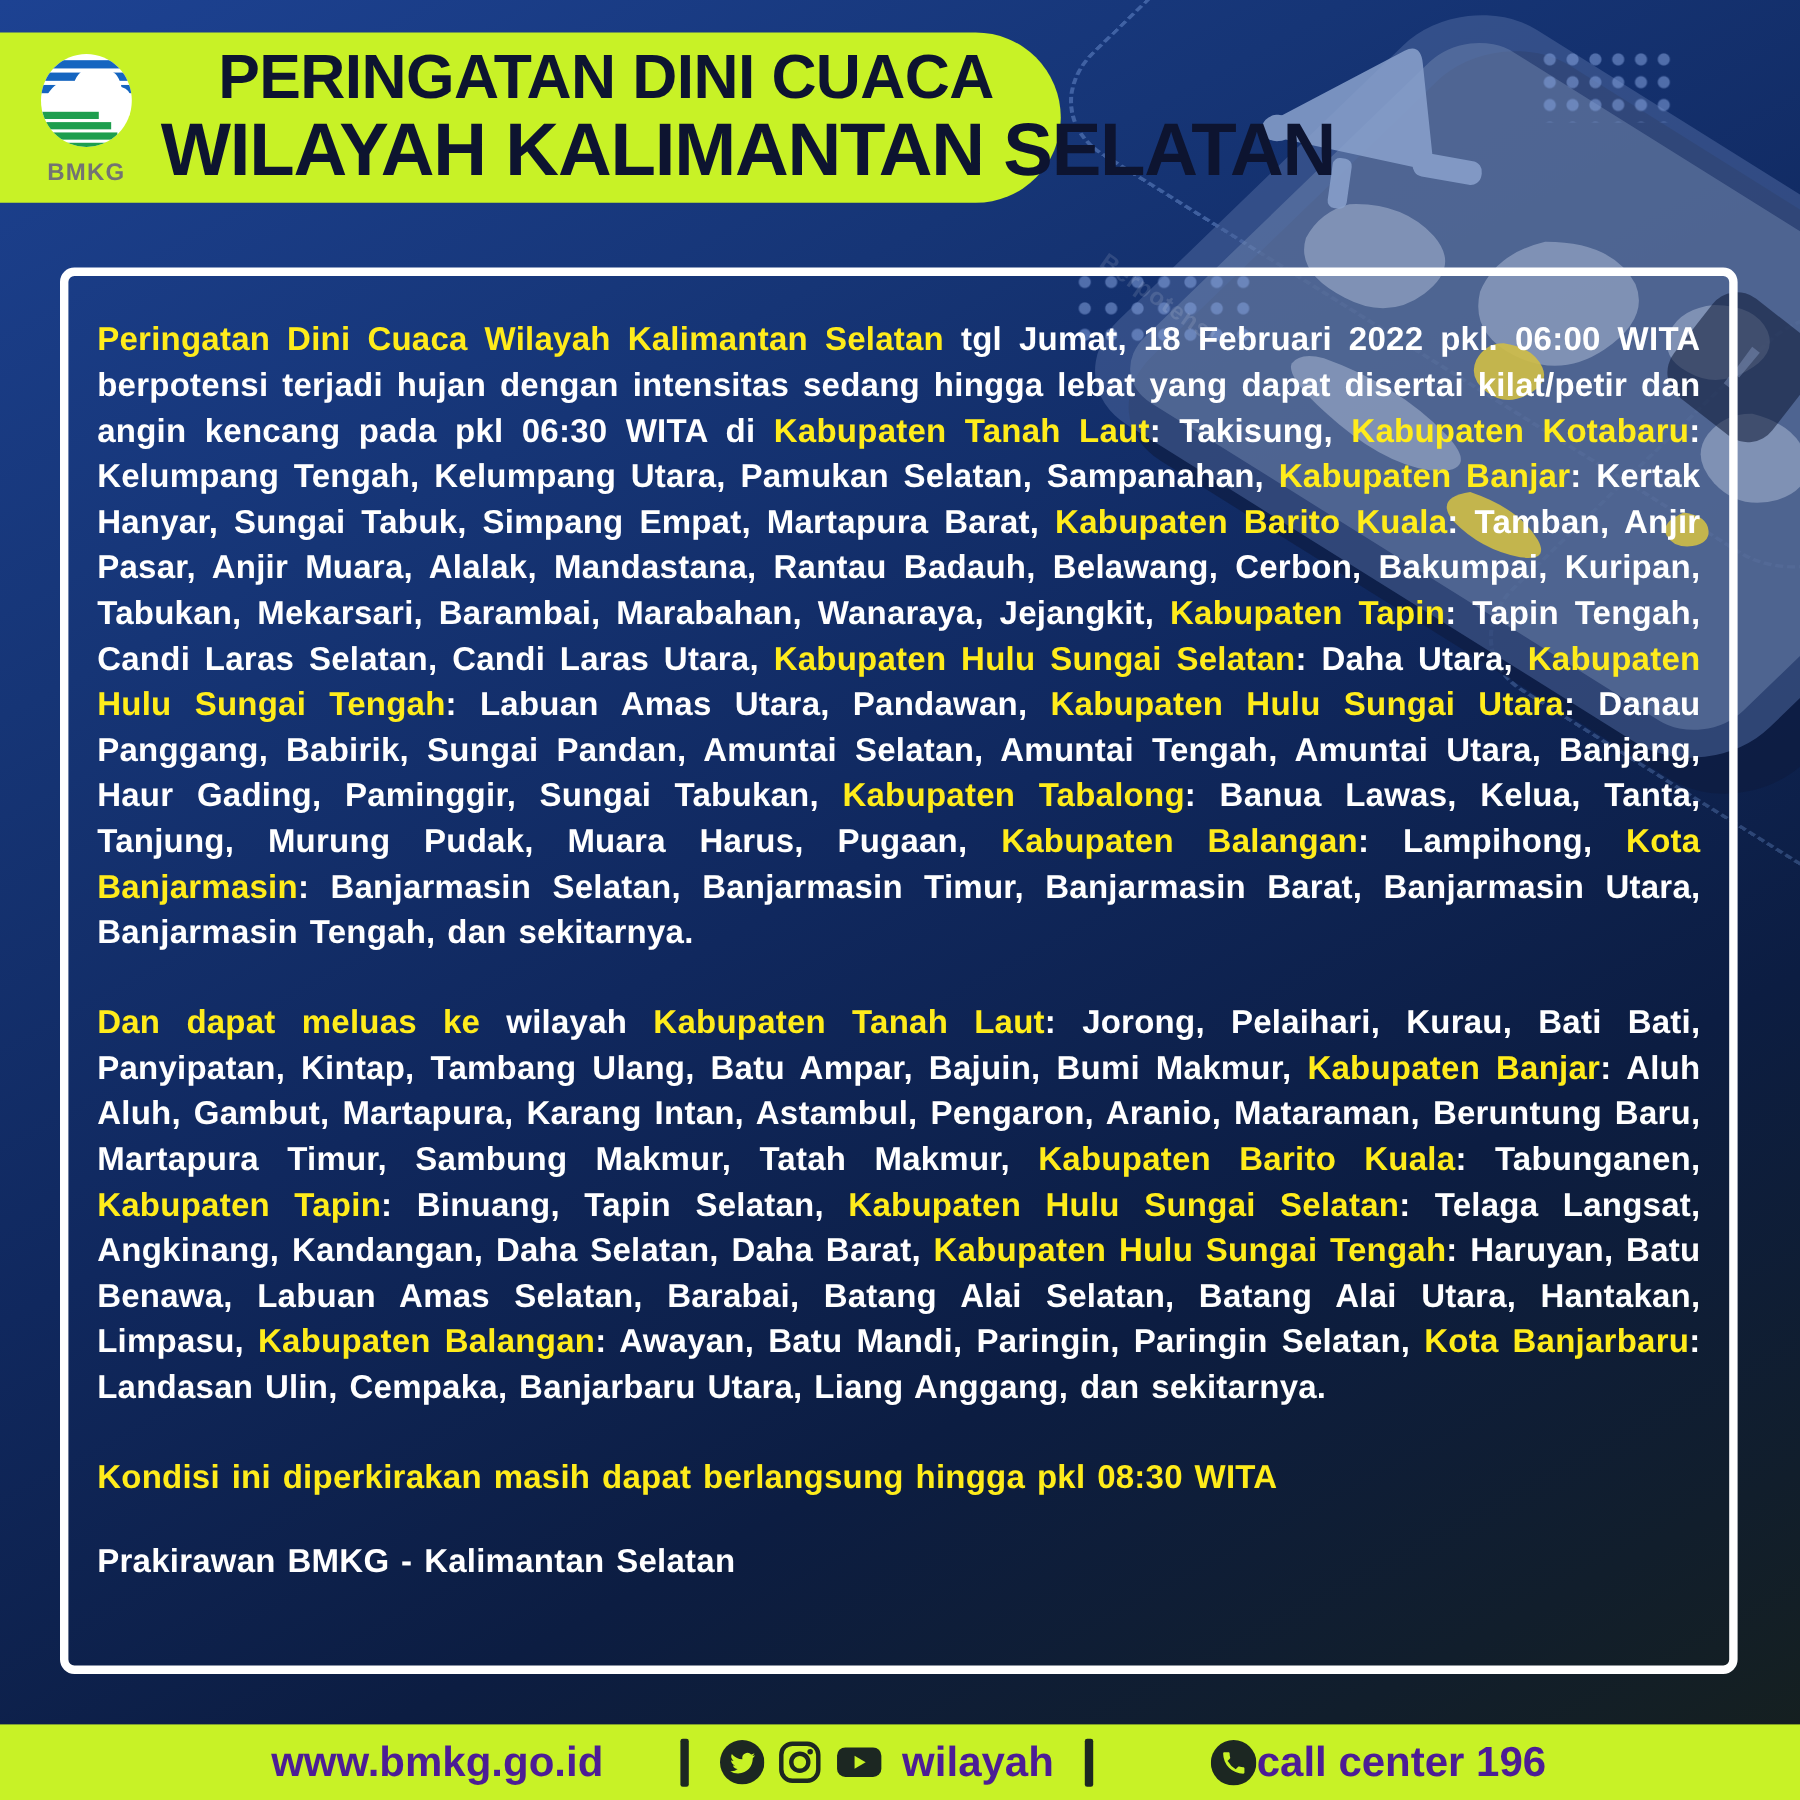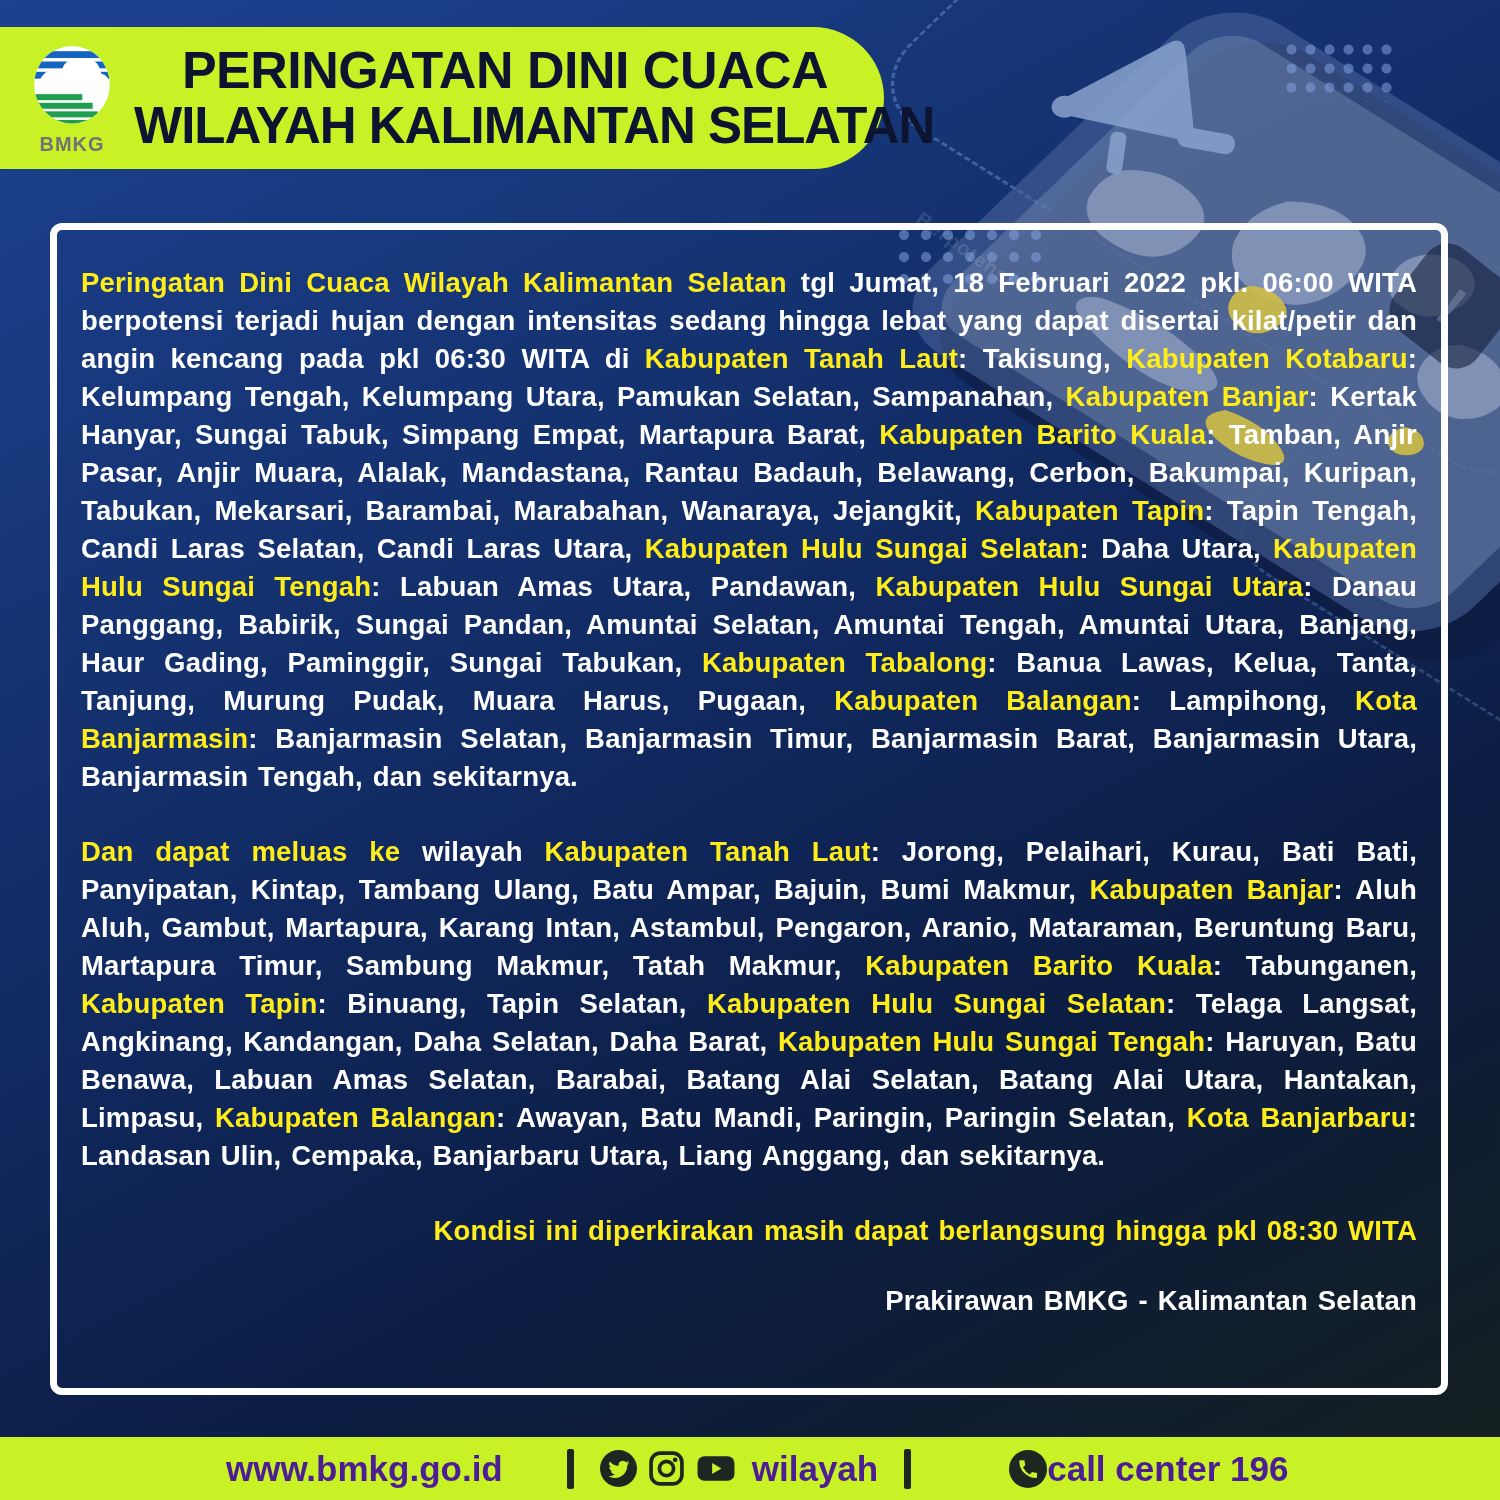--- a/index.html
+++ b/index.html
@@ -26,32 +26,32 @@
   
   .banner{
     position:absolute;left:0;top:27px;width:884px;height:142px;z-index:5;
     background:#c8f226;border-radius:0 72px 72px 0;
     display:flex;align-items:center;
   }
   .logo{margin-left:24px;width:96px;text-align:center;line-height:1;flex:none;}
   .logo-label{display:block;color:#737373;font-weight:bold;font-size:20px;letter-spacing:1px;margin-top:-4px;}
   .titles{margin-left:14px;width:742px;text-align:center;color:#0d1430;font-weight:bold;line-height:1.06;}
   .title-1{font-size:52px;letter-spacing:-.5px;}
-  .title-2{font-size:51px;letter-spacing:-1px;white-space:nowrap;}
+  .title-2{font-size:62px;letter-spacing:-1px;white-space:nowrap;}
   
   .content-box{
     position:absolute;left:50px;top:223px;width:1398px;height:1172px;z-index:4;
     border:7px solid #ffffff;border-radius:12px;box-sizing:border-box;
     padding:34px 24px 0 24px;
   }
   .content-box p{
     margin:0 0 37px 0;font-size:27.5px;font-weight:bold;line-height:38px;
     text-align:justify;color:#ffffff;letter-spacing:.2px;word-spacing:2px;
   }
-  .content-box p.short{text-align:right;margin-bottom:32px;margin-top:12px;}
+  .content-box p.short{text-align:left;margin-bottom:32px;margin-top:12px;}
   .seg-highlight{color:#ffec1b;}
   .seg-normal{color:#ffffff;}
   
   .footer{
     position:absolute;left:0;bottom:0;width:1500px;height:63px;z-index:5;
     background:#c8f226;color:#4c1d95;display:flex;align-items:center;
     font-weight:bold;font-size:35px;
   }
   .footer .sep{width:7px;height:40px;background:#1c2722;border-radius:2px;flex:none;}
   .icon-row{display:flex;align-items:center;gap:11px;margin-left:26px;}

